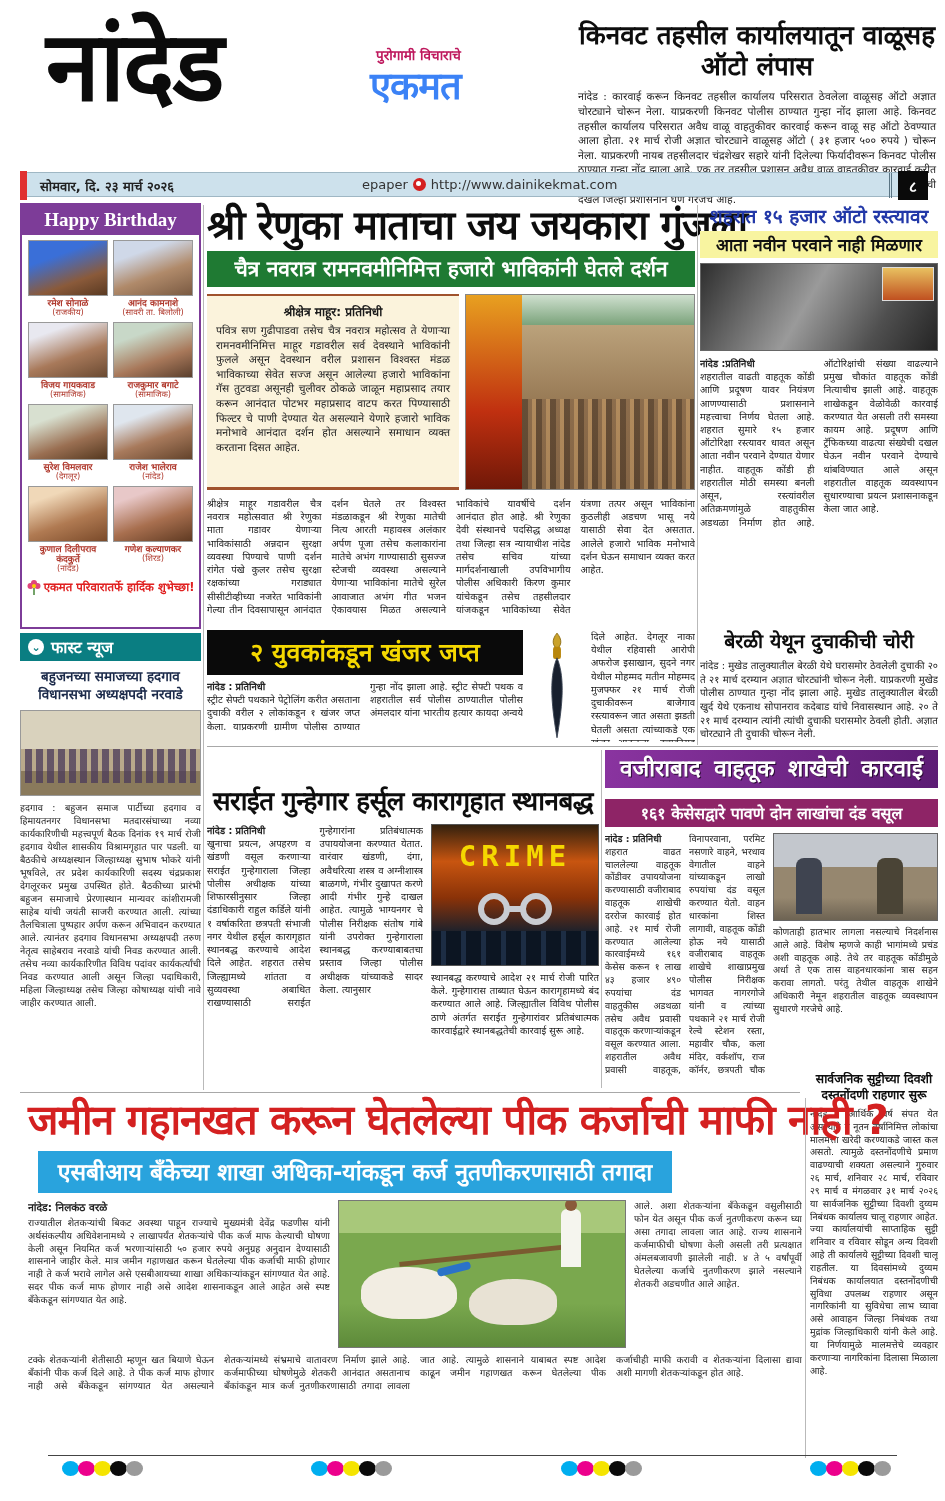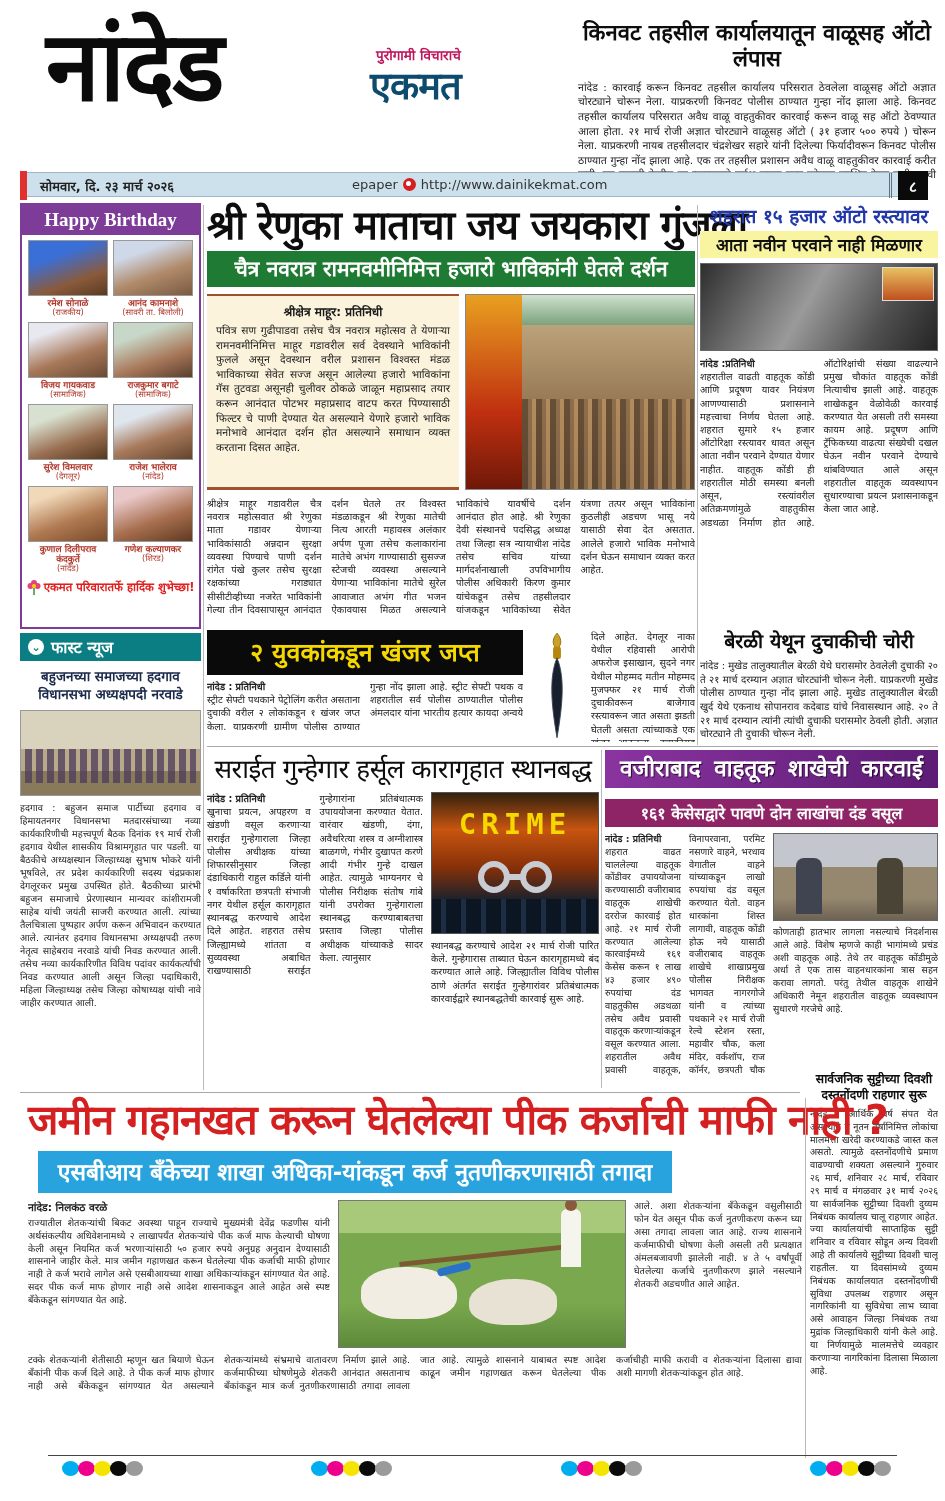--- a/index.html
+++ b/index.html
@@ -8,41 +8,41 @@
     position:relative; width:945px; height:1501px; margin:0 auto;
     background:#ffffff; overflow:hidden;
     font-family:"DejaVu Sans", sans-serif; color:#1a1a1a;
   }
   .jtext { text-align:justify; line-height:1.38; color:#222; }
   .sm { font-size:9.6px; }
   .md { font-size:10.6px; }
 
   
   #top-story { position:absolute; left:578px; top:20px; width:358px; }
-  #top-story .hl { font-size:22px; font-weight:800; color:#0d0d0d; text-align:center; line-height:1.2; }
+  #top-story .hl { font-size:26px; font-weight:800; color:#0d0d0d; text-align:center; line-height:1.2; }
   #top-story .bd { margin-top:7px; }
 
   
   #masthead { position:absolute; left:20px; top:36px; width:505px; height:134px; }
   .city-title { position:absolute; left:26px; top:-20px; font-size:97px; font-weight:800; color:#0b0b0b; line-height:1.05; letter-spacing:-2px; }
   .tagline { position:absolute; left:356px; top:10px; font-size:13.5px; font-weight:700; color:#be185d; }
-  .brand-ekmat { position:absolute; left:350px; top:22px; font-size:38px; font-weight:800; color:#0c4a6e; letter-spacing:-1px; }
+  .brand-ekmat { position:absolute; left:350px; top:22px; font-size:38px; font-weight:800; color:#3b82f6; letter-spacing:-1px; }
   .next-box {
     position:absolute; left:292px; top:100px; width:194px; height:56px;
     background:linear-gradient(100deg,#1186cc 58%, #0a0a0a 58%, #0a0a0a 76%, #1186cc 76%);
     display:flex; align-items:center; justify-content:center;
     color:#fff; font-size:44px; font-weight:800; font-style:italic; letter-spacing:2px;
     border-radius:4px;
   }
 
   
   #datebar { position:absolute; left:20px; top:172px; width:908px; height:25px; background:#cde1ec; border-top:1px solid #9fb7c4; border-bottom:1px solid #9fb7c4; }
   #datebar .accent { position:absolute; left:0; top:-2px; width:7px; height:29px; background:#e03030; }
   #datebar .dtxt { position:absolute; left:20px; top:4px; font-size:13px; font-weight:700; color:#222; }
-  #datebar .ep { position:absolute; left:332px; top:4px; font-size:13px; color:#333; display:flex; align-items:center; gap:5px; }
+  #datebar .ep { position:absolute; left:342px; top:4px; font-size:13px; color:#333; display:flex; align-items:center; gap:5px; }
   .ep-icon { display:inline-block; width:13px; height:13px; border-radius:50%; background:#d42020; position:relative; }
   .ep-icon::after { content:""; position:absolute; left:3px; top:3px; width:5px; height:5px; border-radius:50%; background:#fff; }
   #datebar .pn-box { position:absolute; right:0; top:-2px; width:30px; height:29px; background:#0a0a0a; color:#fff; display:flex; align-items:center; justify-content:center; font-size:15px; font-weight:700; }
   #datebar .pn-sep { position:absolute; right:36px; top:0; height:25px; border-left:3px double #5a7483; }
 
   
   #birthday { position:absolute; left:20px; top:203px; width:181px; height:426px; border:2px solid #7d3c98; background:#fff; }
   #birthday .hdr { height:30px; background:#7d3c98; color:#fff; font-family:"Liberation Serif", serif; font-weight:700; font-size:19px; display:flex; align-items:center; justify-content:center; }
   .bd-grid { display:grid; grid-template-columns:1fr 1fr; gap:4px 5px; padding:5px 6px 2px 6px; }
   .bd-cell { text-align:center; }
@@ -103,21 +103,21 @@
   #autostory .bd { margin-top:6px; column-count:2; column-gap:9px; height:256px; overflow:hidden; }
   #autostory .dl { font-weight:700; }
 
   
   #berali { position:absolute; left:700px; top:627px; width:238px; }
   #berali .hl { font-size:19.5px; font-weight:800; text-align:center; color:#0d0d0d; white-space:nowrap; }
   #berali .bd { margin-top:5px; height:86px; overflow:hidden; font-size:9.9px; }
 
   
   #harsul { position:absolute; left:207px; top:750px; width:392px; height:340px; }
-  #harsul .hl { font-size:26px; font-weight:400; text-align:center; color:#0d0d0d; letter-spacing:-0.5px; white-space:nowrap; }
+  #harsul .hl { font-size:26px; font-weight:700; text-align:center; color:#0d0d0d; letter-spacing:-0.5px; white-space:nowrap;margin-top:32px; }
   #harsul .row { display:grid; grid-template-columns:216px 1fr; column-gap:8px; margin-top:6px; }
   #harsul .ltext { column-count:2; column-gap:9px; height:296px; overflow:hidden; }
   #harsul .dl { font-weight:700; text-align:center; }
   .crime-img { height:142px; border:1px solid #555; position:relative; overflow:hidden;
     background:linear-gradient(#33210e, #c85510 26%, #8a3208 52%, #15202e 78%, #0a1018); }
   .crime-word { position:absolute; top:14px; width:100%; text-align:center; color:#f5d800; font-size:29px; font-weight:800; letter-spacing:5px; font-family:"DejaVu Sans Mono", monospace; }
   .crime-img svg { position:absolute; left:50%; top:62px; transform:translateX(-50%); }
   .crime-img .skyline { position:absolute; bottom:0; left:0; right:0; height:34px;
     background:repeating-linear-gradient(90deg,#0c1522 0 9px,#1d2d44 9px 14px,#0c1522 14px 20px); }
   #harsul .rtext { margin-top:5px; height:146px; overflow:hidden; }

